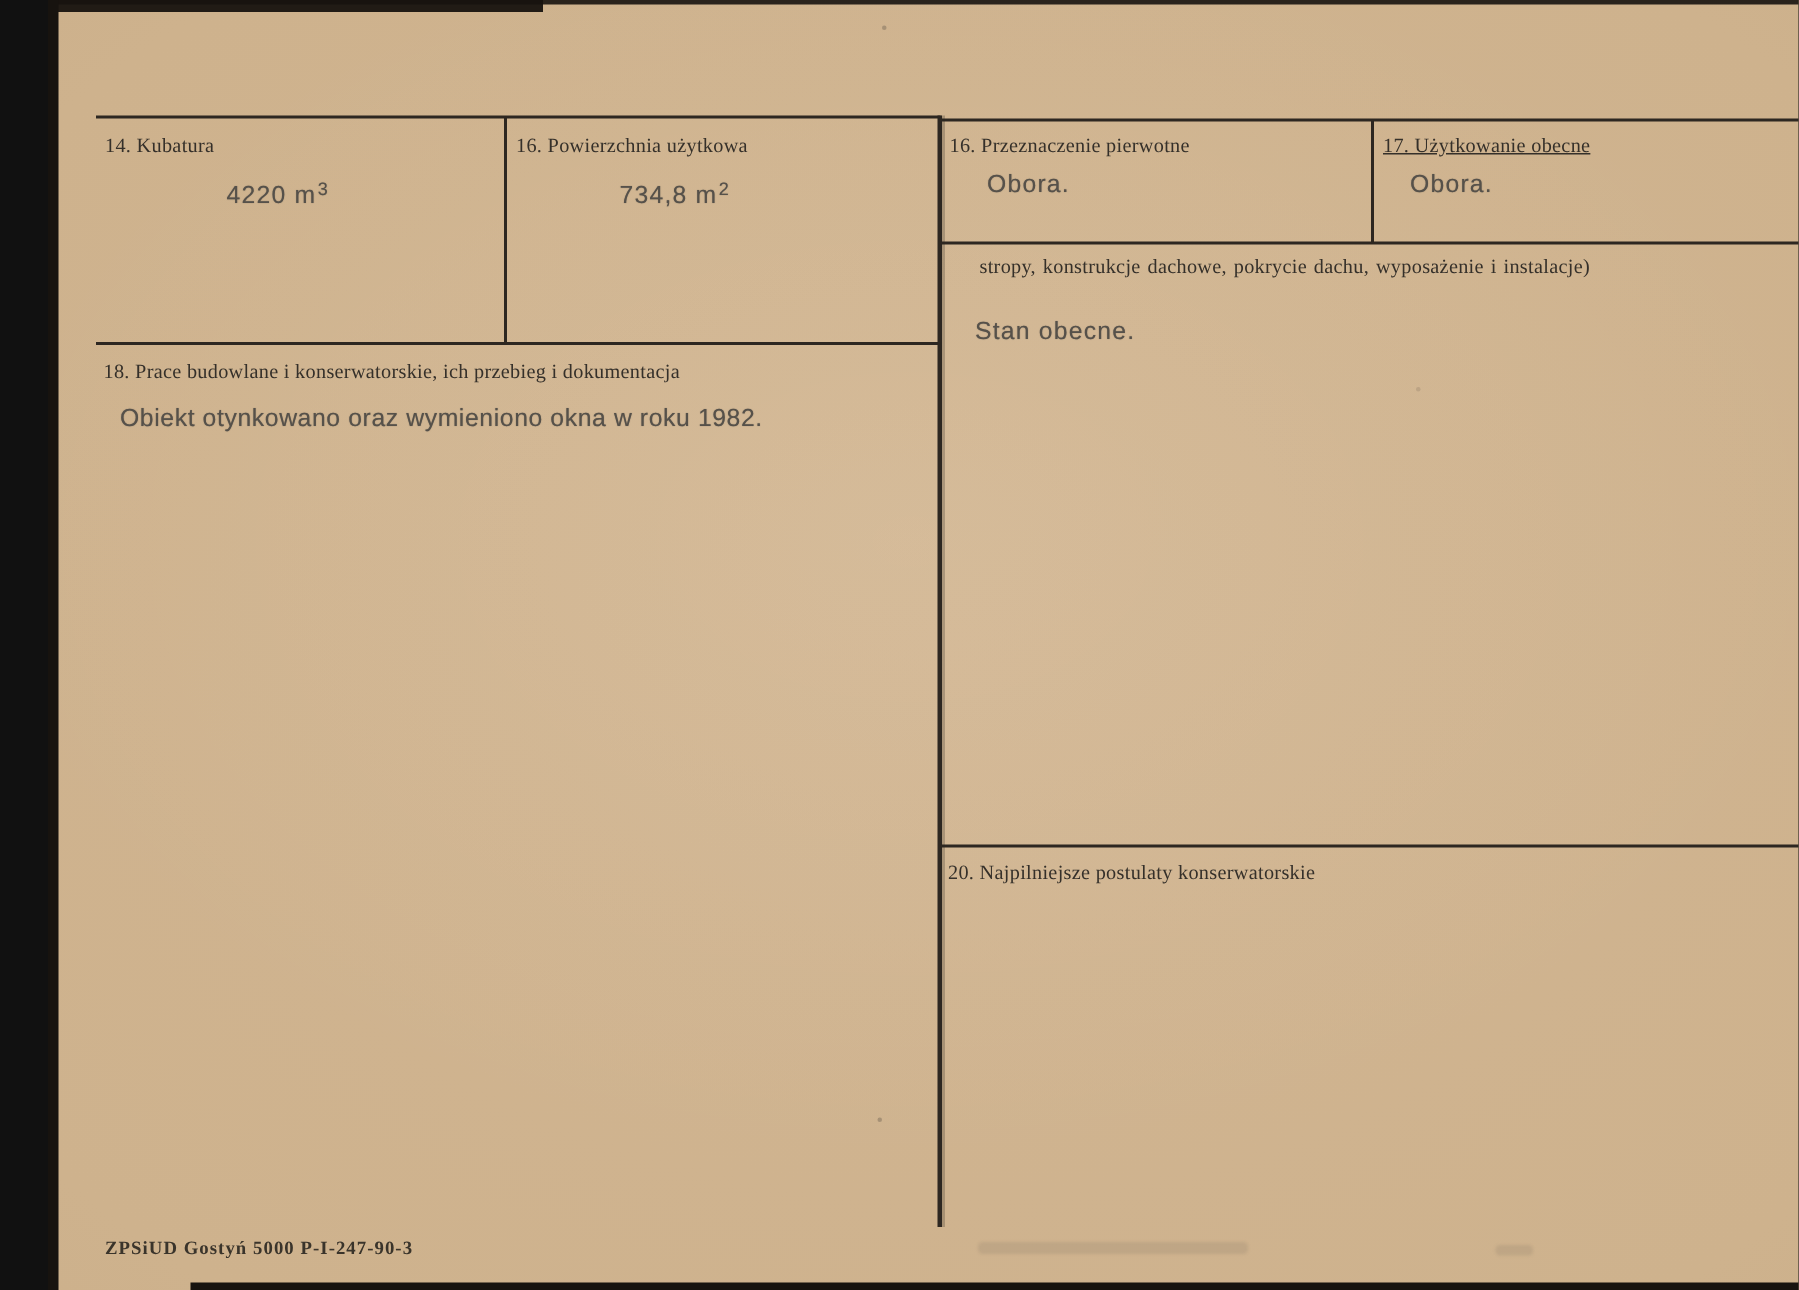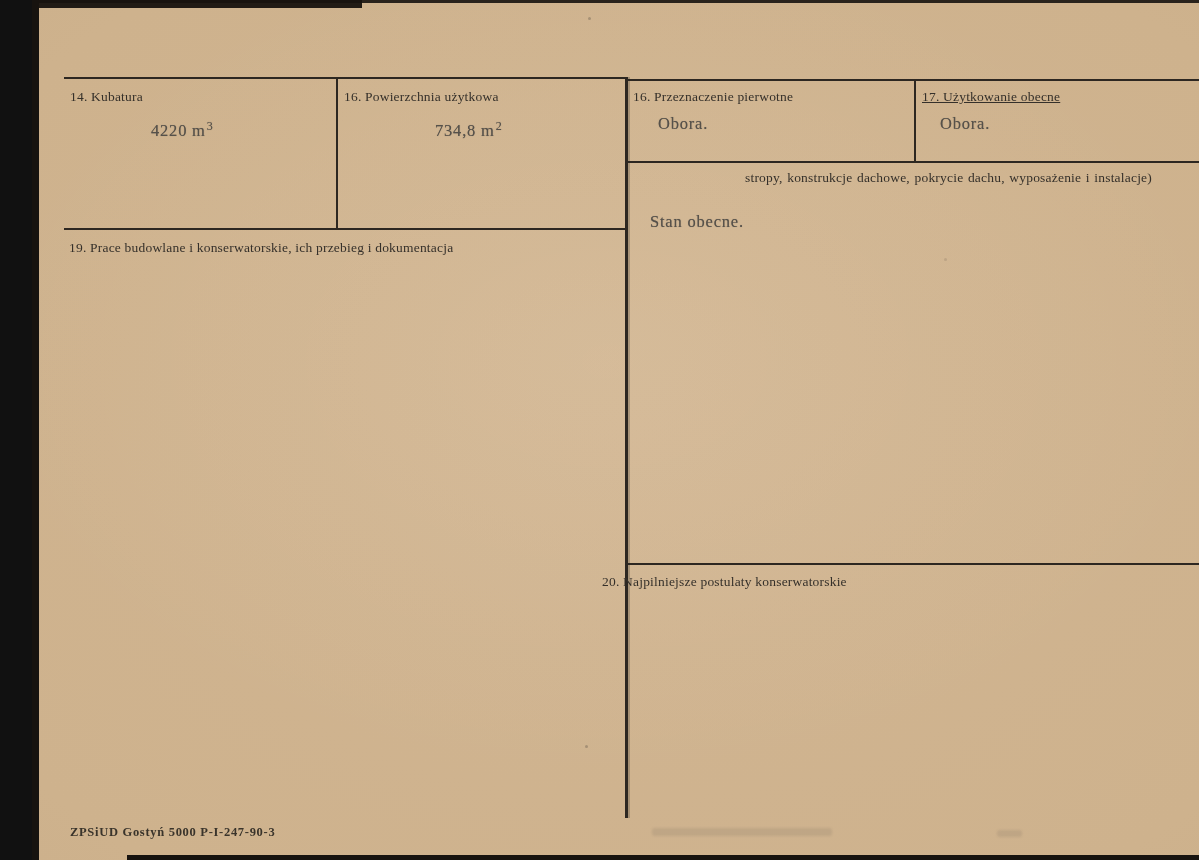--- a/index.html
+++ b/index.html
@@ -26,40 +26,40 @@
   .label{
     position:absolute;
     font-family:"Liberation Serif", serif;
     font-size:13.5px;line-height:1.45;
     color:#35302a;letter-spacing:.2px;
     white-space:nowrap;
   }
   .label-wrap{white-space:normal;}
   .type{
     position:absolute;
-    font-family:Liberation Serif, serif;
+    font-family:Liberation Sans, sans-serif;
     font-size:16.5px;
     color:#56514a;
     letter-spacing:.8px;
     text-shadow:0 0 .7px rgba(86,81,74,.65);
     white-space:nowrap;
   }
   .type sup{font-size:12px;position:relative;top:1px;left:1px;letter-spacing:0;}
   .imprint{
     position:absolute;
     font-family:"Liberation Serif", serif;
     font-weight:bold;
     font-size:12.5px;color:#3a342b;letter-spacing:.7px;
     white-space:nowrap;
     text-align:center;
   }
   .smudge{position:absolute;background:rgba(110,100,86,.16);filter:blur(1.2px);border-radius:3px;}
   .speck{position:absolute;width:3px;height:3px;border-radius:50%;background:rgba(90,80,68,.35);}
   .l19-1{word-spacing:4.5px;}
-  .l19-2{margin-left:21px;word-spacing:1px;text-align:right;}
+  .l19-2{margin-left:21px;word-spacing:1px;}
 </style>
 </head>
 <body>
 
 <div class="page">
 
   <div class="edge edge-top"></div>
   <div class="edge edge-top-left"></div>
   <div class="edge edge-left"></div>
   <div class="edge edge-right"></div>
@@ -71,36 +71,37 @@
   <div class="rule" style="left:304px;top:78px;width:2px;height:151px;"></div>
   <div class="rule" style="left:32px;top:228px;width:563px;height:2px;"></div>
   <div class="rule" style="left:882px;top:80px;width:2px;height:82px;"></div>
   <div class="rule" style="left:595px;top:161px;width:577px;height:2px;"></div>
   <div class="rule" style="left:595px;top:563px;width:577px;height:2px;"></div>
 
   <div class="label" style="left:38px;top:87px;">14. Kubatura</div>
   <div class="type" style="left:119px;top:118px;"><span>4220 m</span><sup>3</sup></div>
 
   <div class="label" style="left:312px;top:87px;">16. Powierzchnia użytkowa</div>
-  <div class="type" style="left:403px;top:118px;"><span>734,8 m</span><sup>2</sup></div>
+  <div class="type" style="left:381px;top:118px;"><span>734,8 m</span><sup>2</sup></div>
 
   <div class="label" style="left:601px;top:87px;text-align:center;">16. Przeznaczenie pierwotne</div>
   <div class="type" style="left:626px;top:114px;">Obora.</div>
 
   <div class="label" style="left:890px;top:87px;text-decoration:underline;">17. Użytkowanie obecne</div>
   <div class="type" style="left:908px;top:114px;">Obora.</div>
 
   <div class="label label-wrap" style="left:600px;top:168px;width:520px;">
     <div class="l19-2">stropy, konstrukcje dachowe, pokrycie dachu, wyposażenie i instalacje)</div>
   </div>
   <div class="type" style="left:618px;top:212px;">Stan obecne.</div>
 
-  <div class="label" style="left:37px;top:238px;">19. Prace budowlane i konserwatorskie, ich przebieg i dokumentacja</div>
+  <div class="label" style="left:37px;top:238px;">18. Prace budowlane i konserwatorskie, ich przebieg i dokumentacja</div>
+  <div class="type" style="left:48px;top:270px;letter-spacing:.4px;">Obiekt otynkowano oraz wymieniono okna w roku 1982.</div>
 
-  <div class="label" style="left:570px;top:572px;">20. Najpilniejsze postulaty konserwatorskie</div>
+  <div class="label" style="left:600px;top:572px;">20. Najpilniejsze postulaty konserwatorskie</div>
   <div class="type" style="left:620px;top:600px;"></div>
 
   <div class="imprint" style="left:38px;top:825px;">ZPSiUD Gostyń 5000 P-I-247-90-3</div>
 
   <div class="smudge" style="left:620px;top:828px;width:180px;height:8px;"></div>
   <div class="smudge" style="left:965px;top:830px;width:25px;height:7px;"></div>
   <div class="speck" style="left:556px;top:17px;"></div>
   <div class="speck" style="left:553px;top:745px;"></div>
   <div class="speck" style="left:912px;top:258px;opacity:.5;"></div>
 

